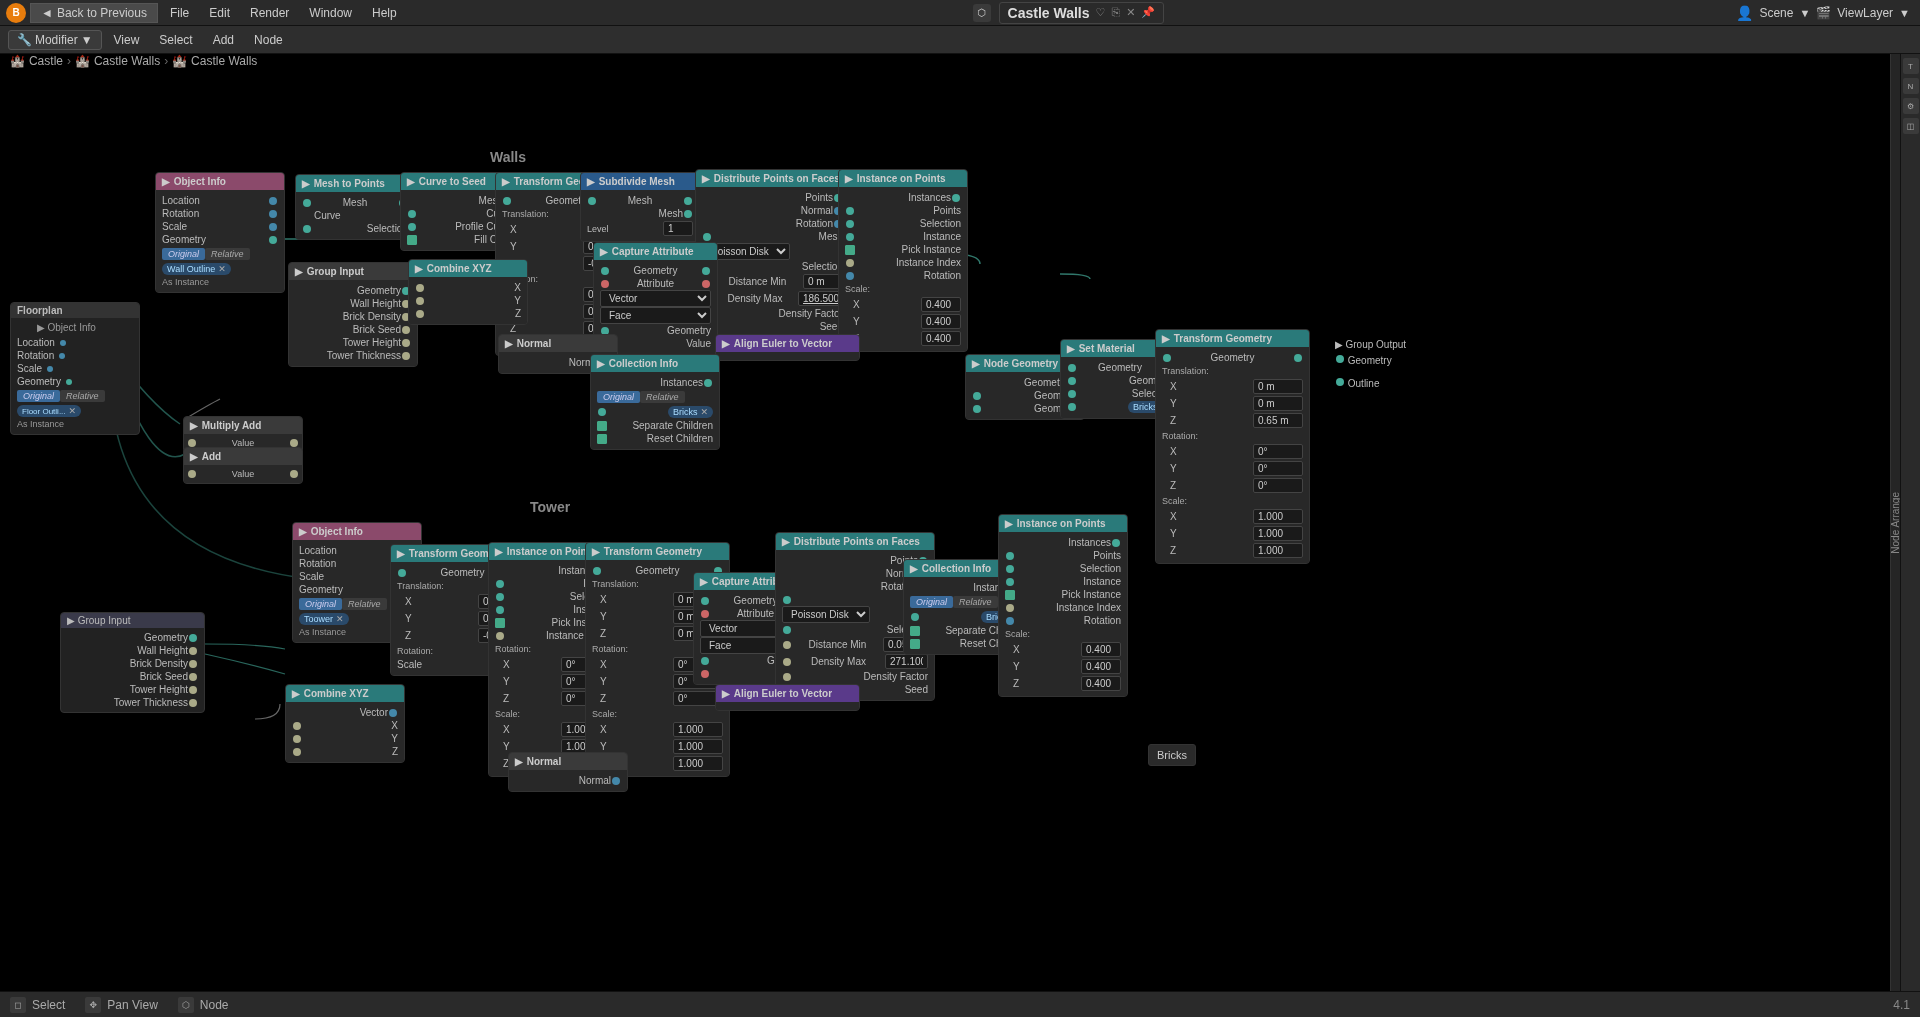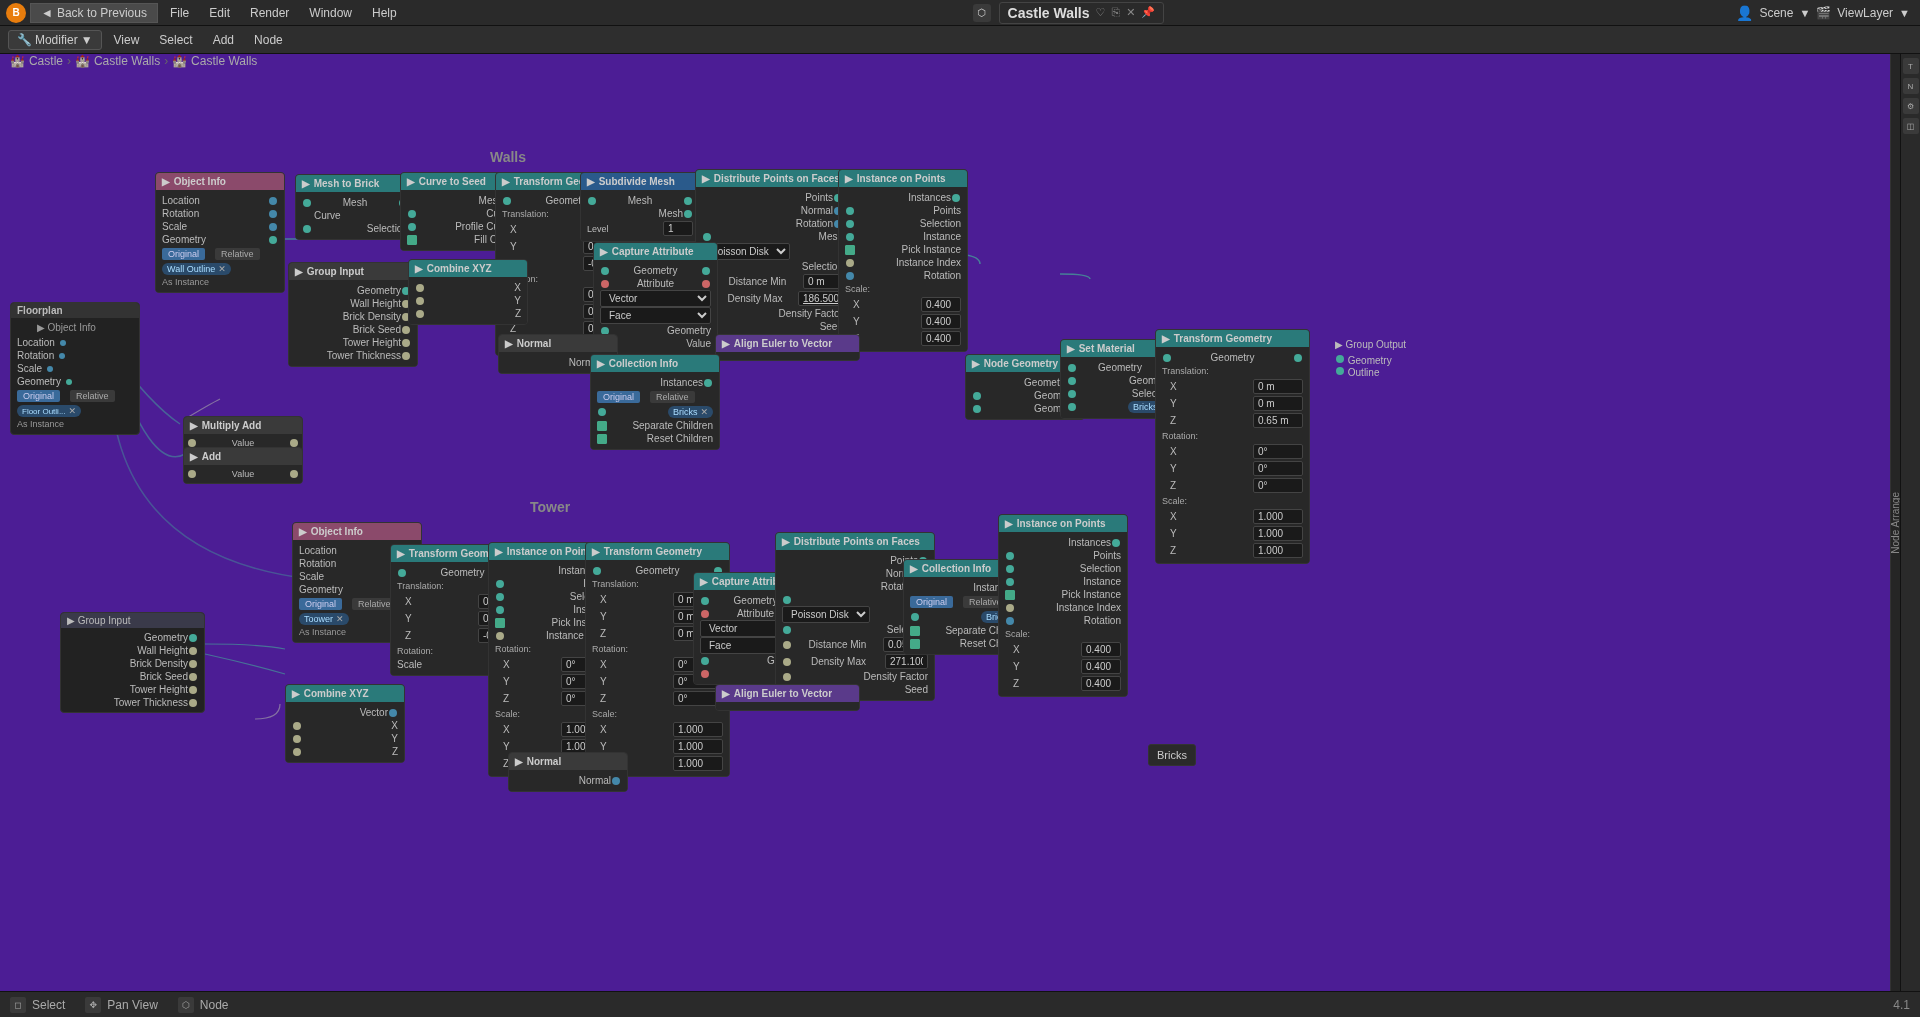--- a/index.html
+++ b/index.html
@@ -127,21 +127,21 @@
     }
     .breadcrumb-sep { color: #666; }
     .breadcrumb-item { cursor: pointer; }
 
     
     .canvas {
       position: absolute;
       top: 54px; left: 0;
       right: 20px;
       bottom: 26px;
-      background: #4c1d95;
+      background: #000000;
       overflow: hidden;
     }
 
     
     .right-panel {
       position: absolute;
       top: 54px; right: 0;
       width: 20px;
       bottom: 26px;
       background: #2a2a2a;
@@ -323,22 +323,23 @@
       background: #1a1a1a;
       display: inline-block;
       border-radius: 1px;
     }
     .checkbox-checked {
       background: #4a8;
       border-color: #4a8;
     }
     .orig-rel {
       display: flex;
-      gap: 10px;
+      gap: 0;
       margin: 2px 0;
+      font-style: italic;
     }
     .orig-btn {
       background: #3a6a9a;
       padding: 1px 6px;
       border-radius: 2px;
       font-size: 9px;
       color: #cce;
       cursor: pointer;
     }
     .rel-btn {
@@ -519,21 +520,21 @@
         </div>
       <div class="node-row">
           <span style="font-size:9px;color:#999;">As Instance</span>
         </div>
     </div>
   </div>
 
   <div class="node" style="left:295px; top:120px; width:115px;">
     <div class="node-header header-teal">
       <span>▶</span>
-      <span>Mesh to Brick</span>
+      <span>Mesh to Points</span>
     </div>
     <div class="node-body">
       <div class="node-row">
           <span class="socket socket-green"></span>
           <span>Mesh</span>
           <span class="socket socket-green"></span>
         </div>
       <div class="node-row" style="padding-left:12px;">
           <span>Curve</span>
         </div>
@@ -988,21 +989,21 @@
       <div class="node-row">
           <span style="padding-left:8px;">Z</span>
           <input class="input-field" value="1.000" style="">
         </div>
     </div>
   </div>
 
   <div style="position:absolute; left:1335px; top:285px; font-size:10px; color:#bbb;">
     <div>▶ Group Output</div>
     <div style="margin-top:4px;"><span class="socket socket-green"></span> Geometry</div>
-    <div style="margin-top:0;"><span class="socket socket-green"></span> Outline</div>
+    <div style="margin-top:11px;"><span class="socket socket-green"></span> Outline</div>
   </div>
 
   <div class="floorplan-panel">
     <div class="floorplan-header">Floorplan</div>
     <div class="floorplan-body">
       <div style="font-size:10px; color:#999; margin-bottom:3px;margin-left:20px;">▶ Object Info</div>
       <div class="fp-row">
           <span>Location</span>
           <span class="socket socket-blue" style="width:6px;height:6px;"></span>
         </div>

